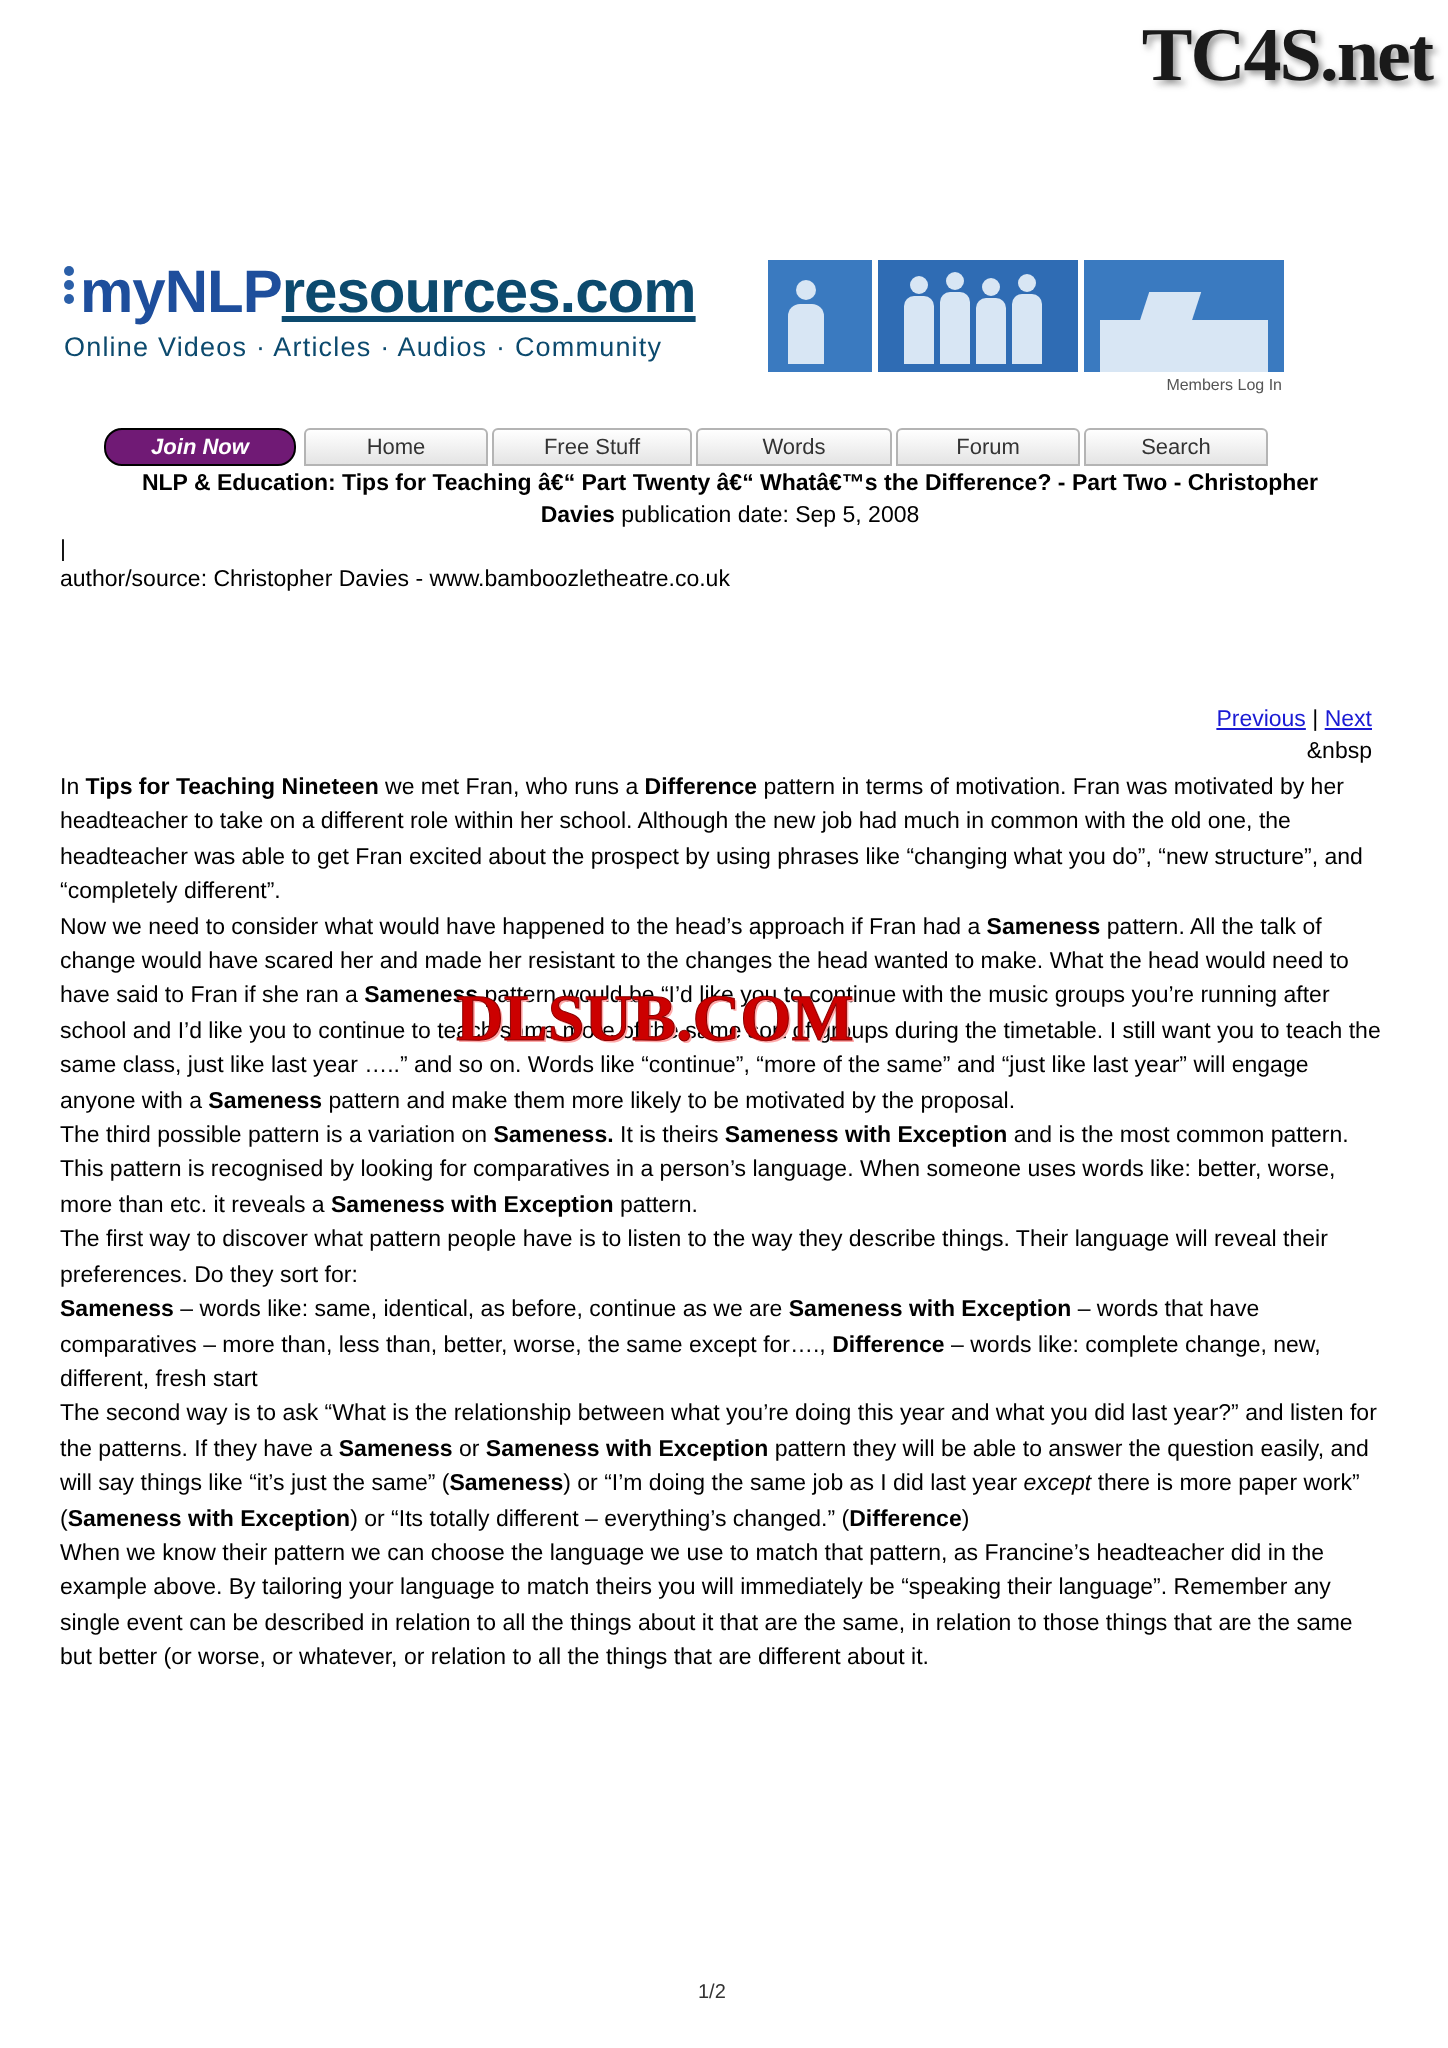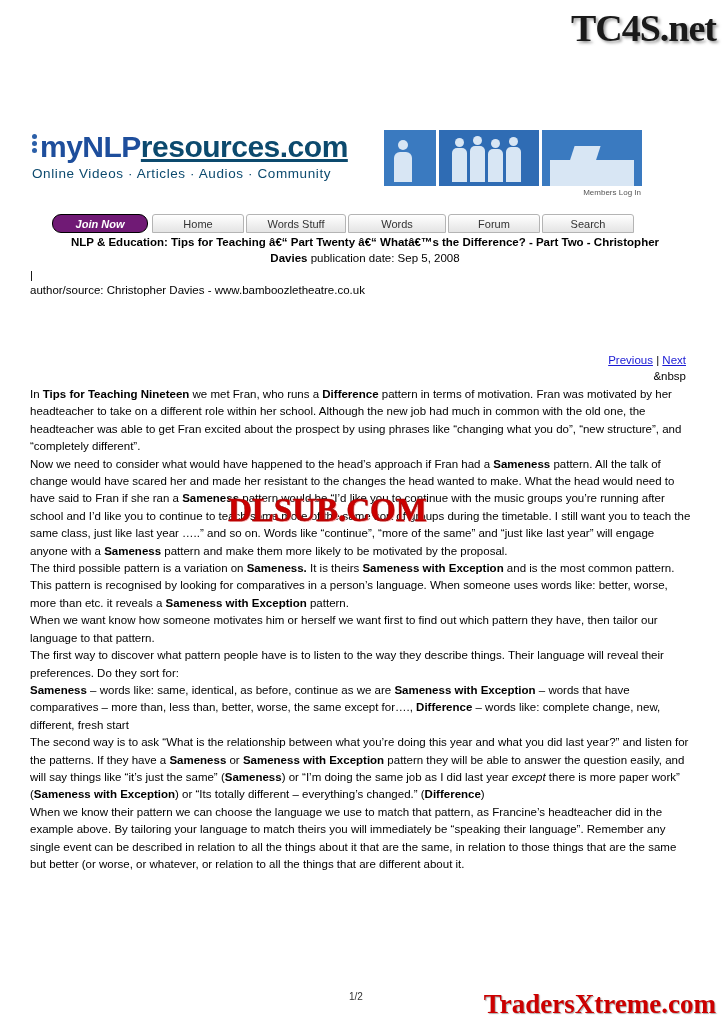--- a/index.html
+++ b/index.html
@@ -275,21 +275,21 @@
         <span class="silho" style="left:8px; top:30px; width:84px; height:26px;"></span>
         <span class="silho" style="left:30px; top:16px; width:26px; height:16px; transform:skewX(-18deg);"></span>
       </div>
       <div class="member-log">Members Log In</div>
     </div>
   </div>
 
   <div class="navbar">
     <div class="navbtn join" style="left:0px; width:96px;">Join Now</div>
     <div class="navbtn" style="left:100px; width:92px;">Home</div>
-    <div class="navbtn" style="left:194px; width:100px;">Words Stuff</div>
+    <div class="navbtn" style="left:194px; width:100px;">Free Stuff</div>
     <div class="navbtn" style="left:296px; width:98px;">Words</div>
     <div class="navbtn" style="left:396px; width:92px;">Forum</div>
     <div class="navbtn" style="left:490px; width:92px;">Search</div>
   </div>
 
   <div class="title">
     <span>NLP &amp; Education: Tips for Teaching â€“ Part Twenty â€“ Whatâ€™s the Difference? - Part Two - Christopher Davies</span>
     <span class="pubdate">publication date: Sep 5, 2008</span>
   </div>
   <div class="pipe">|</div>
@@ -303,29 +303,27 @@
   <div class="nbsp">&amp;nbsp</div>
 
   <div class="body">
 
     <p><span> In </span><b>Tips for Teaching Nineteen</b><span> we met Fran, who runs a </span><b>Difference</b><span> pattern in terms of motivation. Fran was motivated by her headteacher to take on a different role within her school. Although the new job had much in common with the old one, the headteacher was able to get Fran excited about the prospect by using phrases like “changing what you do”, “new structure”, and “completely different”.</span></p>
 
     <p><span>Now we need to consider what would have happened to the head’s approach if Fran had a </span><b>Sameness</b><span> pattern. All the talk of change would have scared her and made her resistant to the changes the head wanted to make. What the head would need to have said to Fran if she ran a </span><b>Sameness</b><span> pattern would be “I’d like you to continue with the music groups you’re running after school and I’d like you to continue to teach some more of the same sort of groups during the timetable. I still want you to teach the same class, just like last year …..” and so on. Words like “continue”, “more of the same” and “just like last year” will engage anyone with a </span><b>Sameness</b><span> pattern and make them more likely to be motivated by the proposal.</span></p>
 
     <p><span>The third possible pattern is a variation on </span><b>Sameness.</b><span> It is theirs </span><b>Sameness with Exception</b><span> and is the most common pattern. This pattern is recognised by looking for comparatives in a person’s language. When someone uses words like: better, worse, more than etc. it reveals a </span><b>Sameness with Exception</b><span> pattern.</span></p>
 
-    <p>When we want know how someone motivates him or herself we want first to find out which pattern they have, then tailor our language to that pattern.</p>
 
     <p>The first way to discover what pattern people have is to listen to the way they describe things. Their language will reveal their preferences. Do they sort for:</p>
 
     <p class="sortlist"><b> Sameness</b><span> – words like: same, identical, as before, continue as we are  </span><b>Sameness with Exception</b><span> – words that have comparatives – more than, less than, better, worse, the same except for….,   </span><b>Difference</b><span> – words like: complete change, new, different, fresh start</span></p>
 
     <p><span>The second way is to ask “What is the relationship between what you’re doing this year and what you did last year?” and listen for the patterns. If they have a </span><b>Sameness</b><span> or </span><b>Sameness with Exception</b><span> pattern they will be able to answer the question easily, and will say things like “it’s just the same” (</span><b>Sameness</b><span>) or “I’m doing the same job as I did last year </span><i>except</i><span> there is more paper work” (</span><b>Sameness with Exception</b><span>) or “Its totally different – everything’s changed.” (</span><b>Difference</b><span>)</span></p>
 
     <p>When we know their pattern we can choose the language we use to match that pattern, as Francine’s headteacher did in the example above. By tailoring your language to match theirs you will immediately be “speaking their language”. Remember any single event can be described in relation to all the things about it that are the same, in relation to those things that are the same but better (or worse, or whatever, or relation to all the things that are different about it.</p>
   </div>
 
   <div class="dlsub">DLSUB.COM</div>
 
   <div class="pagenum">1/2</div>
-  <div class="traders">TradersXtreme.com</div>
 
 </div>
 
 </body></html>

